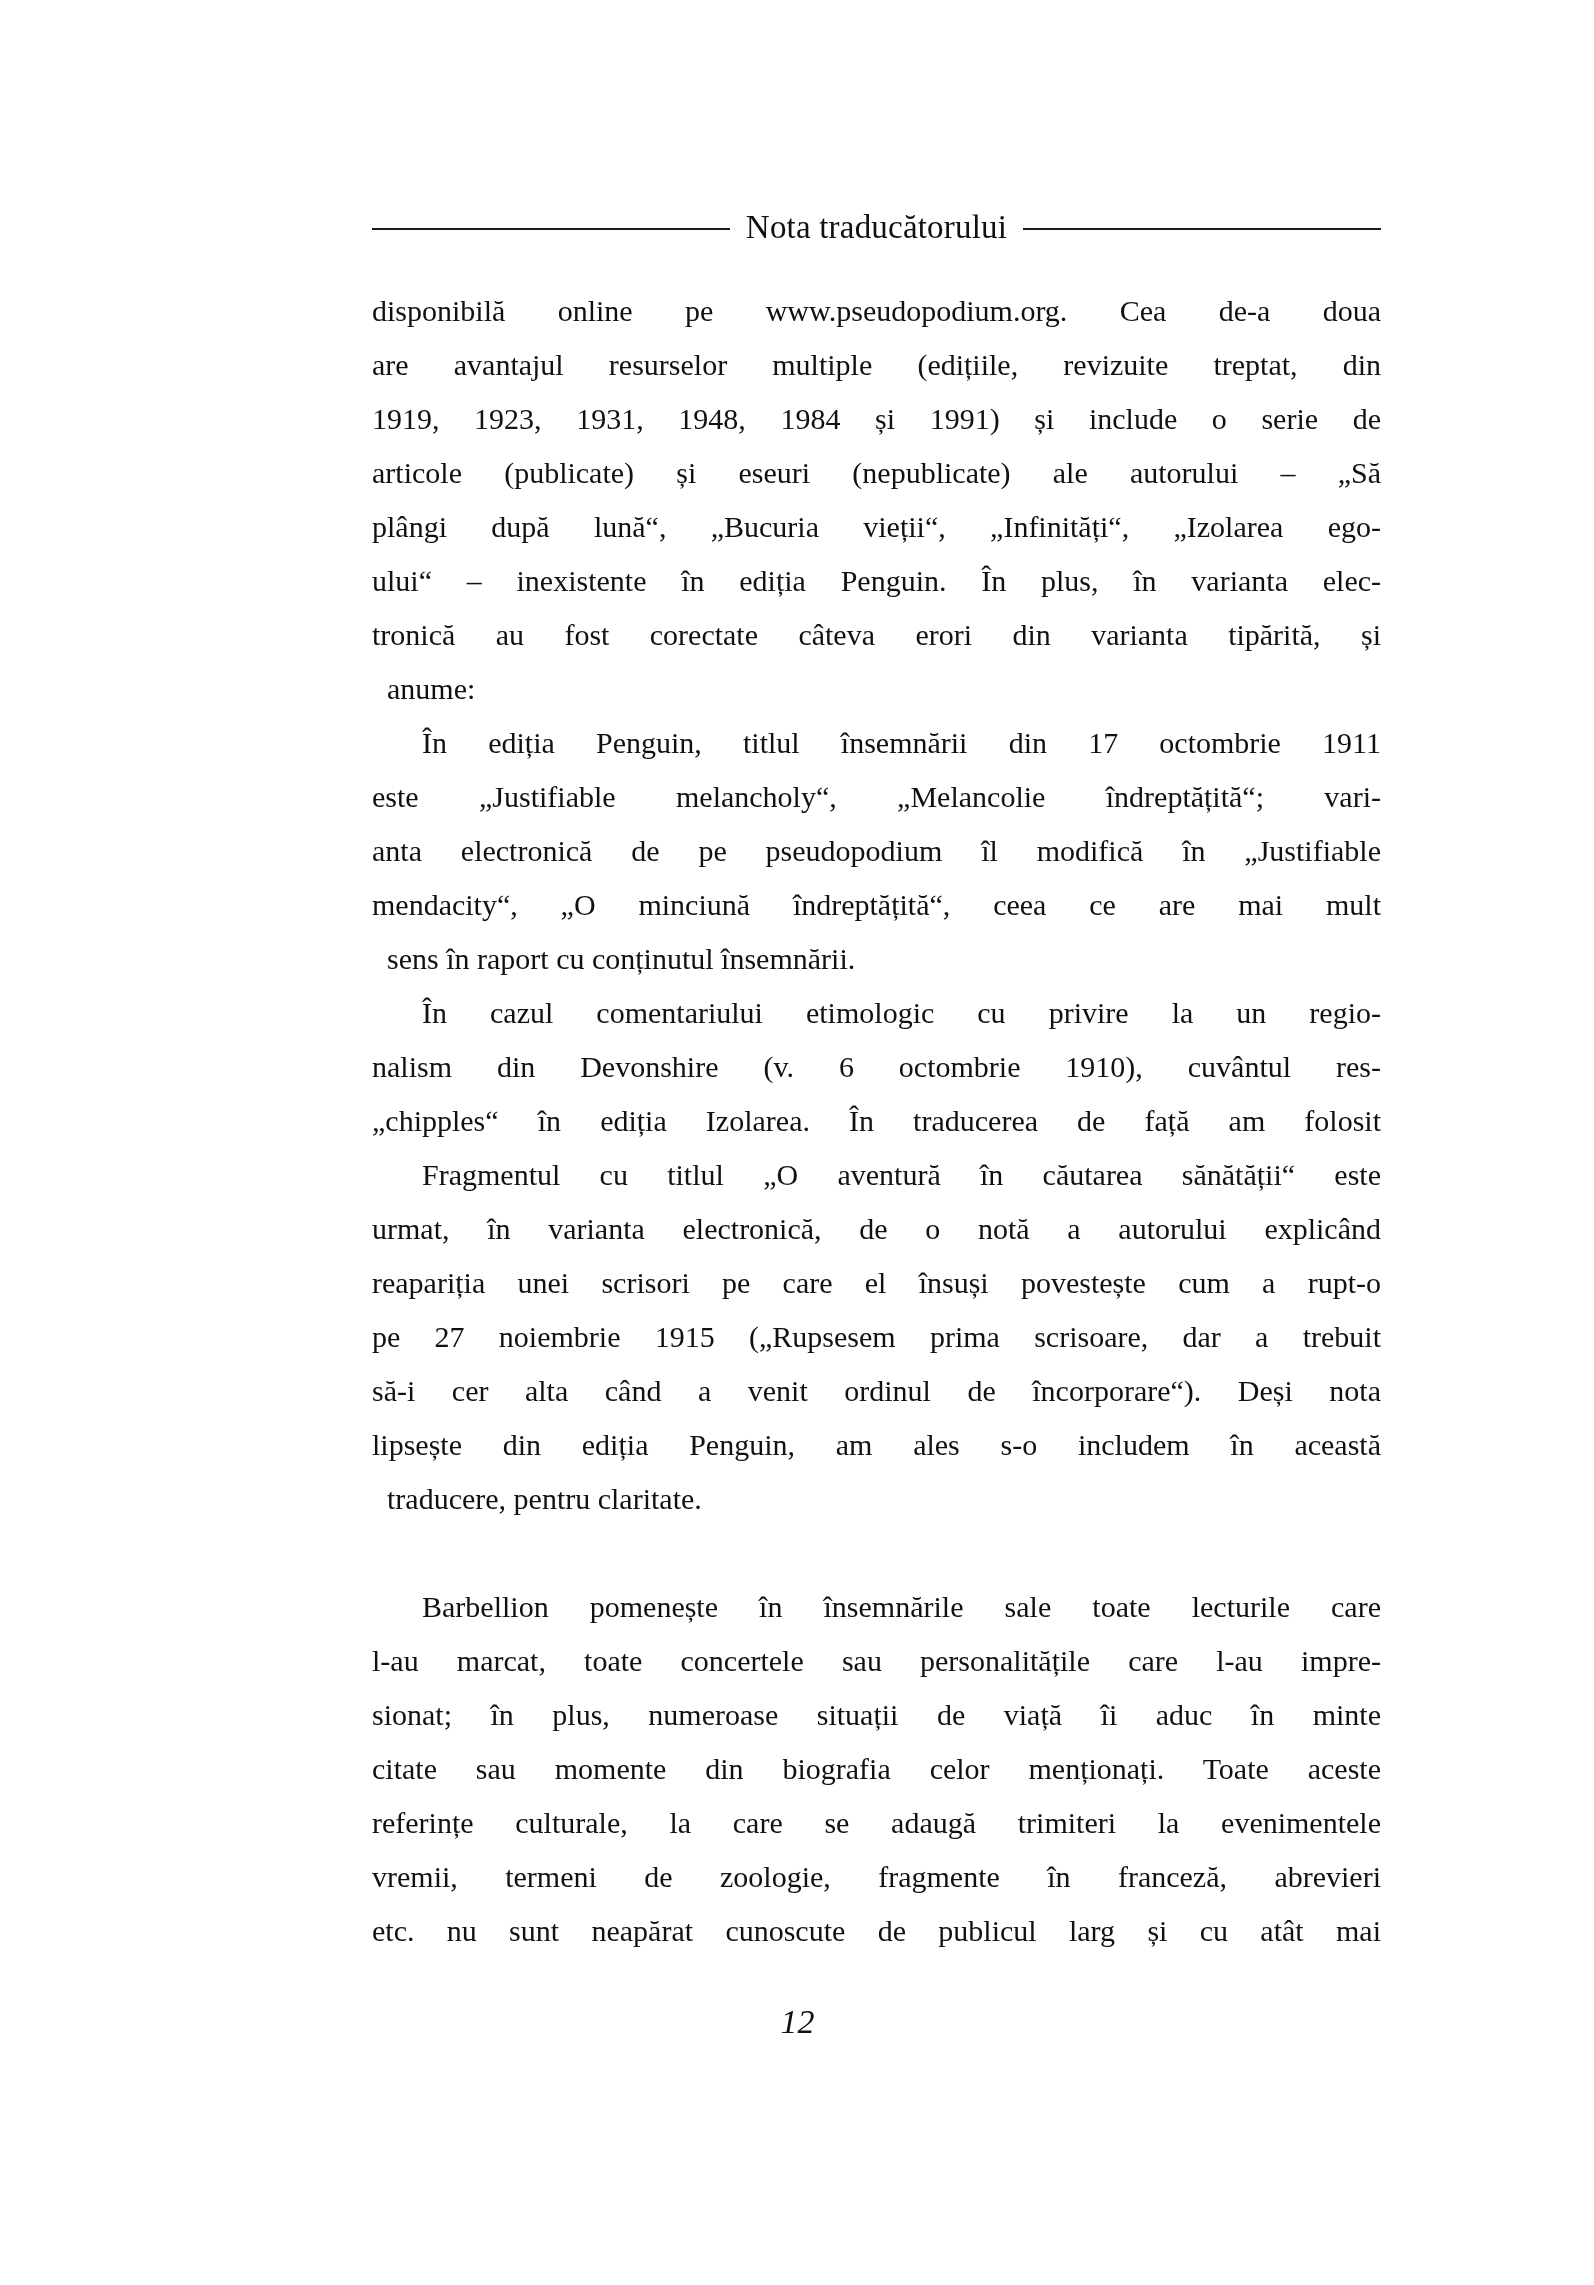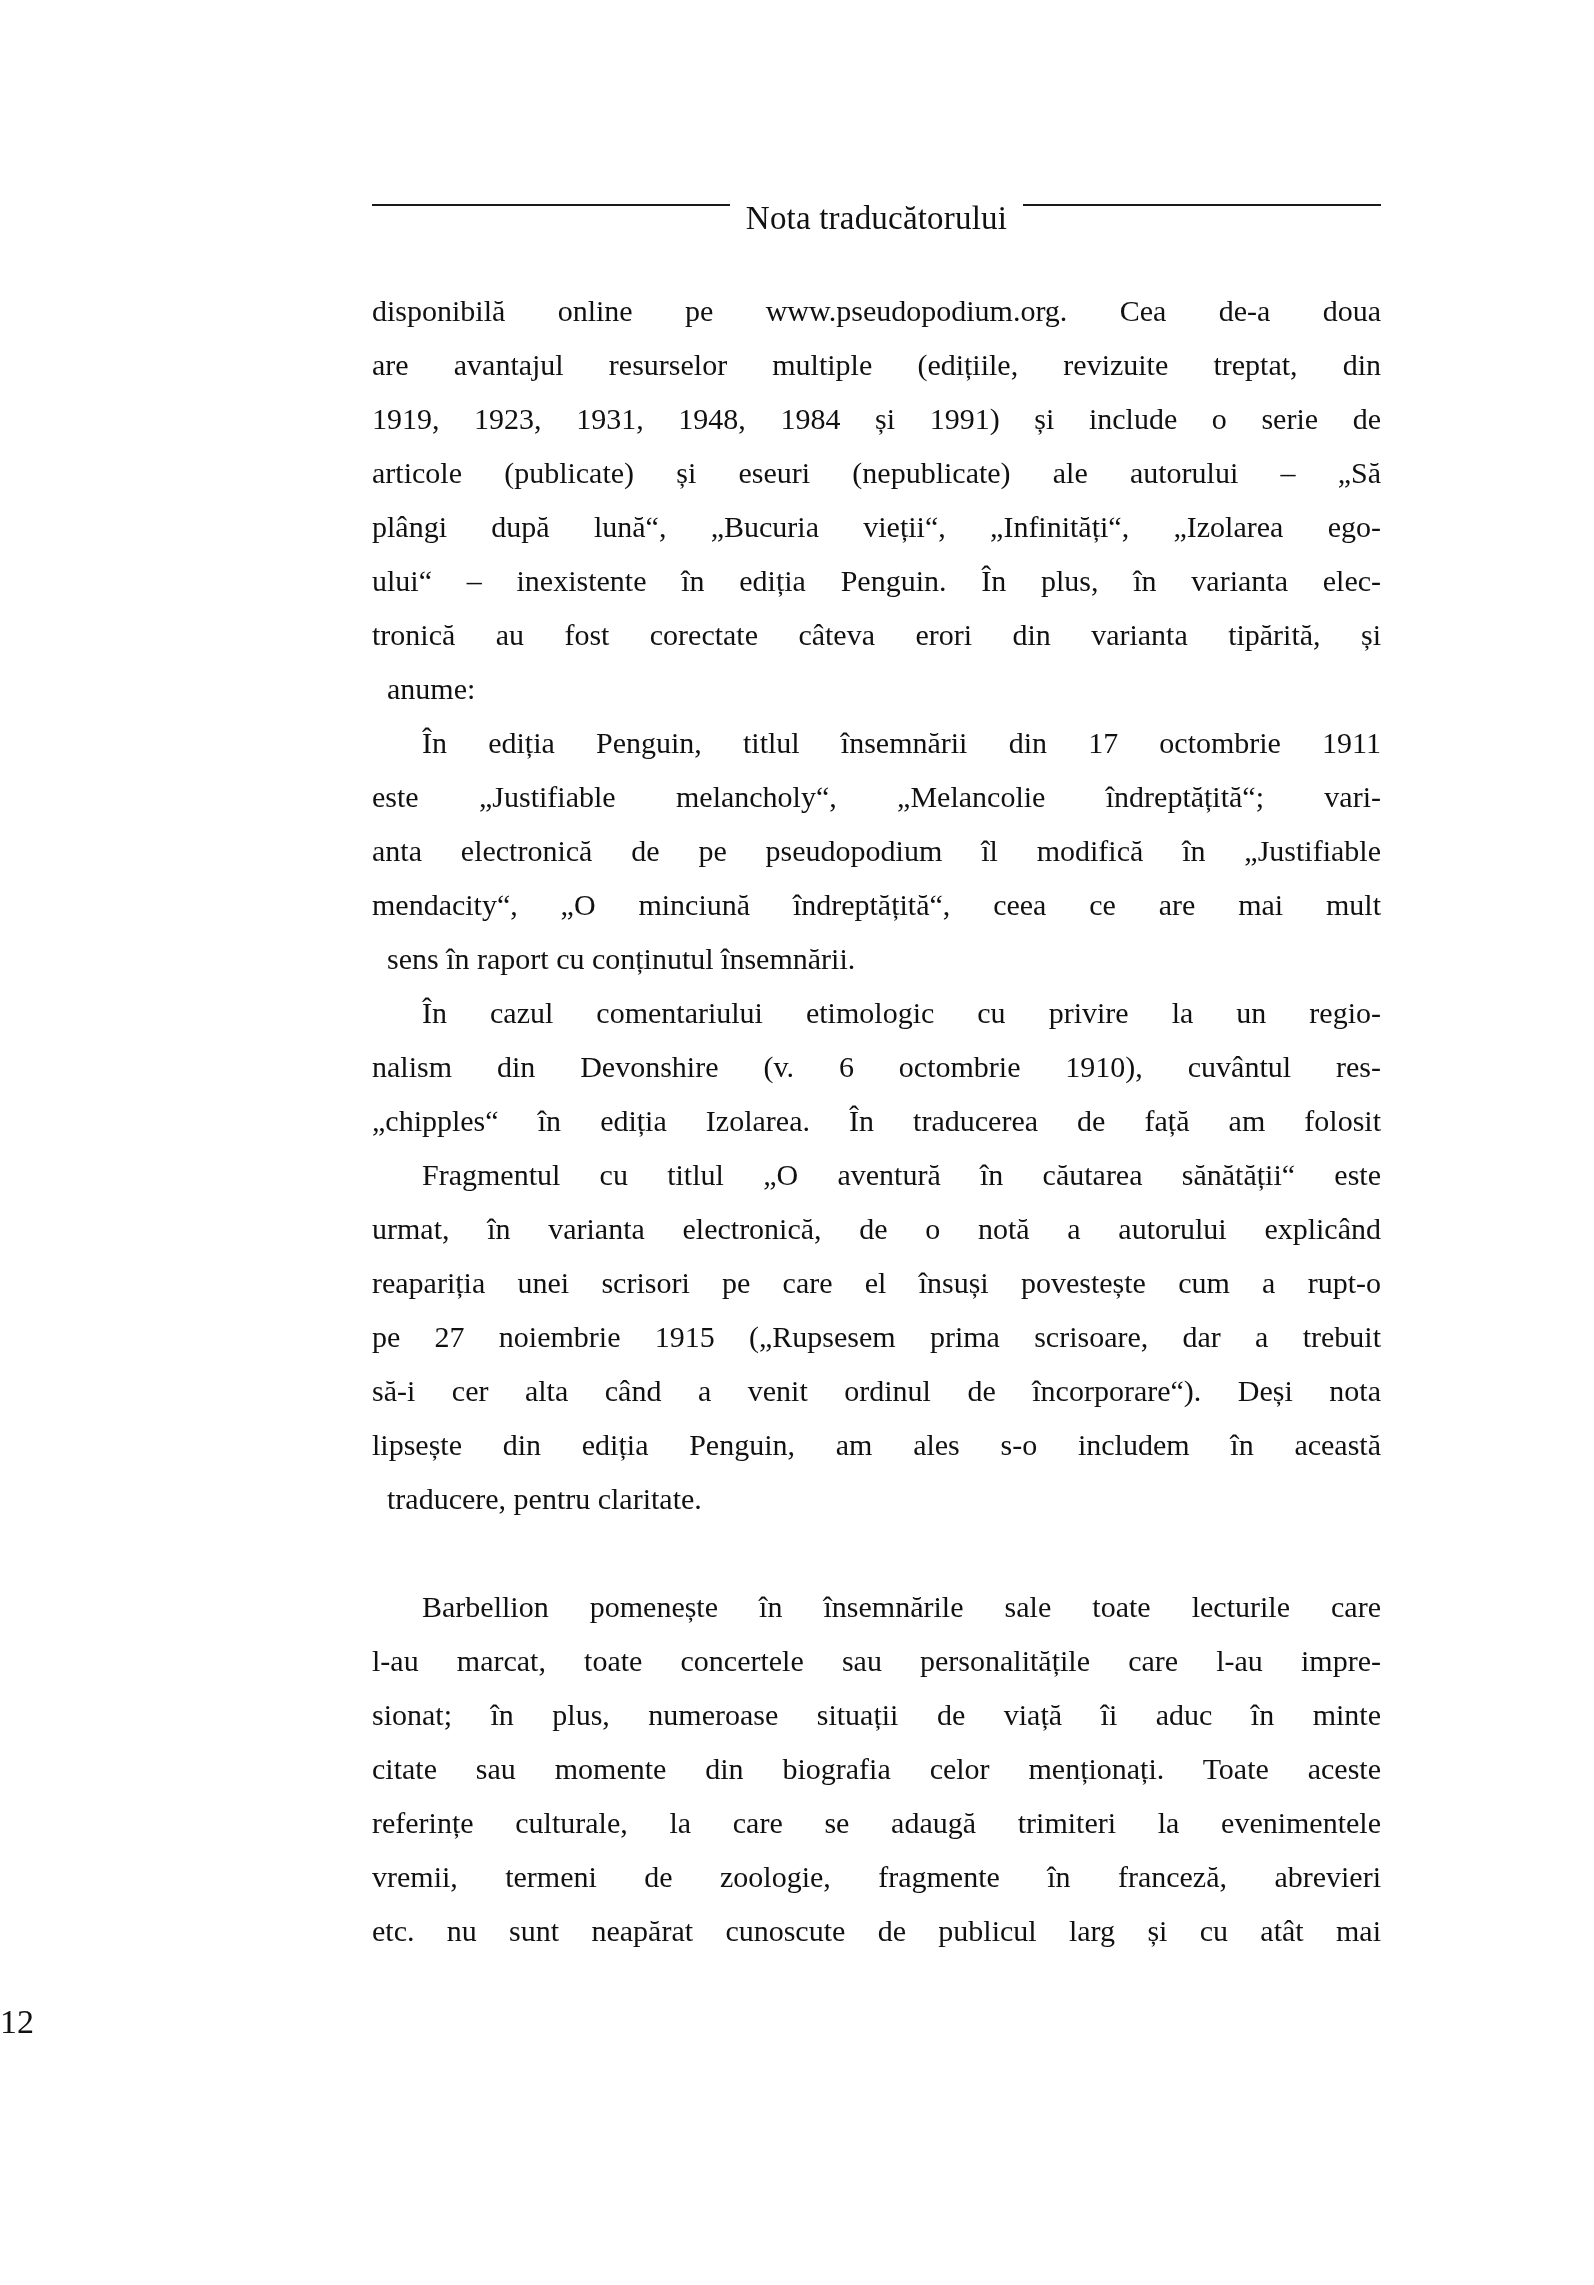--- a/index.html
+++ b/index.html
@@ -22,21 +22,21 @@
     height: 2285px;
     background: #ffffff;
   }
   .running-head {
     position: absolute;
     left: 372px;
     top: 200px;
     width: 1009px;
     height: 54px;
     display: flex;
-    align-items: flex-start;
+    align-items: center;
   }
   .running-head .rule {
     flex: 1 1 auto;
     height: 0;
     border-top: 2.3px solid #1a1a1a;
     margin-top: 3.6px;
   }
   .running-head .title {
     flex: 0 0 auto;
     font-size: 33px;
@@ -68,22 +68,23 @@
   }
   .gap {
     display: block;
     height: 54px;
   }
   .folio {
     position: absolute;
     left: 0;
     width: 1595px;
     top: 2003px;
-    text-align: left;
+    text-align: center;
     font-size: 34px;
+    font-style: italic;
   }
 </style>
 </head>
 <body>
 
 <div class="page">
 
   <div class="running-head">
     <span class="rule"></span>
     <span class="title">Nota traducătorului</span>

